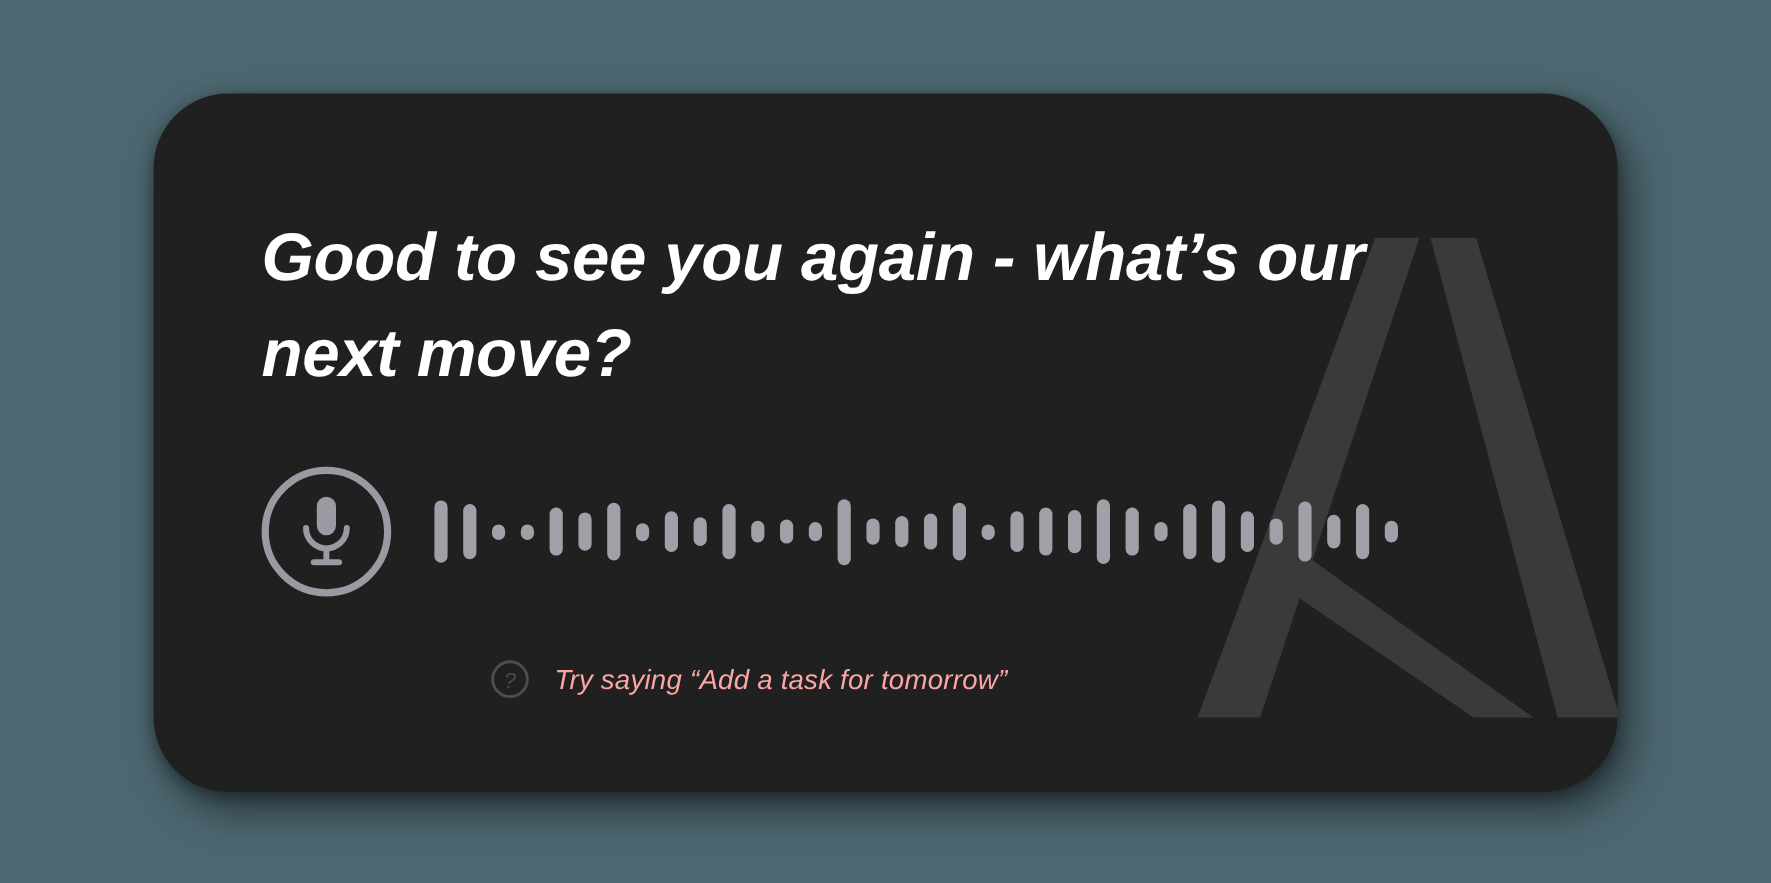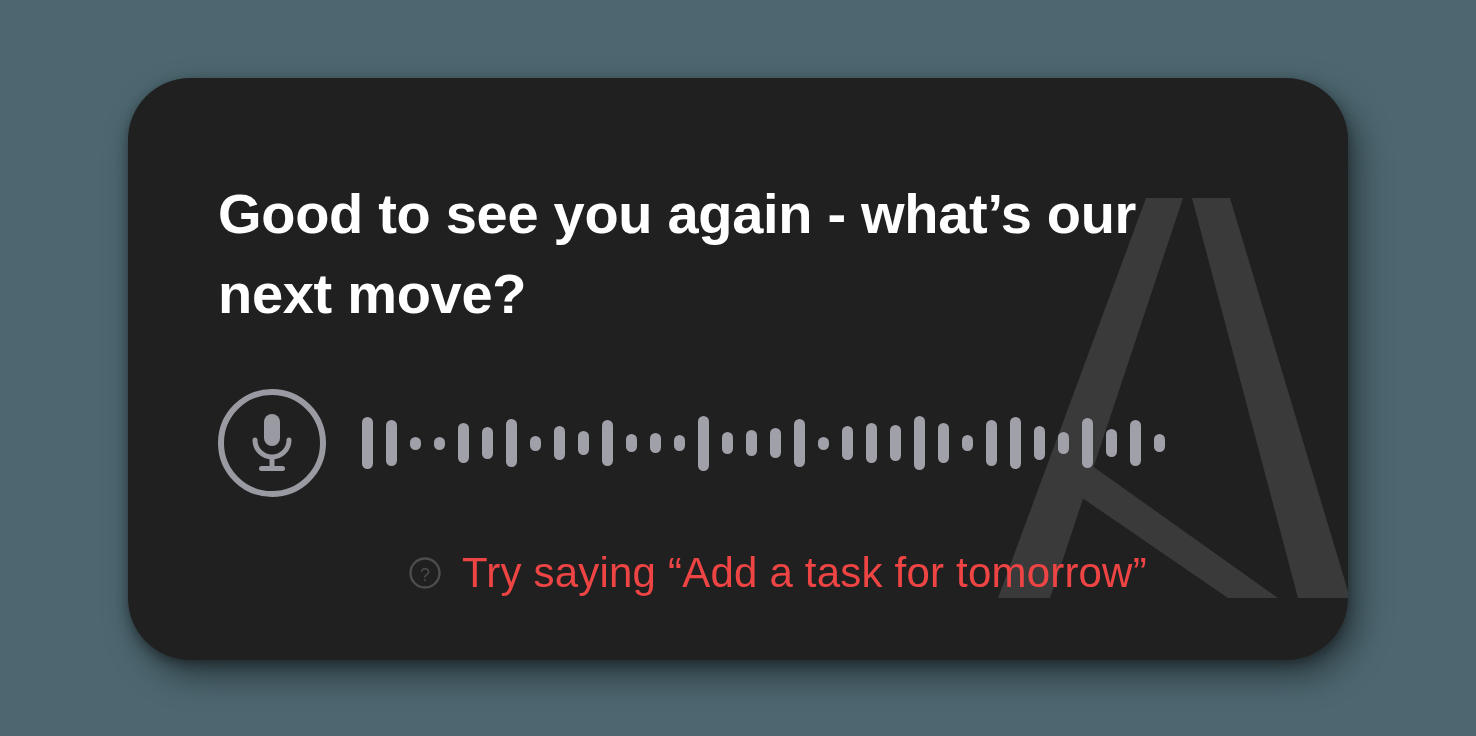--- a/index.html
+++ b/index.html
@@ -14,20 +14,21 @@
   body {
     background: #4d6770;
     font-family: "Liberation Sans", sans-serif;
     -webkit-font-smoothing: antialiased;
   }
 
   #stage {
     position: relative;
     width: 1476px;
     height: 736px;
+    font-style: italic;
   }
 
   
   #card {
     position: absolute;
     left: 128px;
     top: 78px;
     width: 1220px;
     height: 582px;
     background: #202020;
@@ -110,22 +111,22 @@
     margin-left: 190px;
   }
   .hint-icon {
     flex: 0 0 34px;
     width: 34px;
     height: 34px;
     margin-right: 20px;
   }
   .hint-icon svg { display:block; }
   .hint-text {
-    color: #ef4444;
-    font-size: 42px;
+    color: #fca5a5;
+    font-size: 23px;
     letter-spacing: 0.2px;
     white-space: nowrap;
   }
 </style>
 </head>
 <body>
 
 <div id="stage">
 
   <div id="card">

